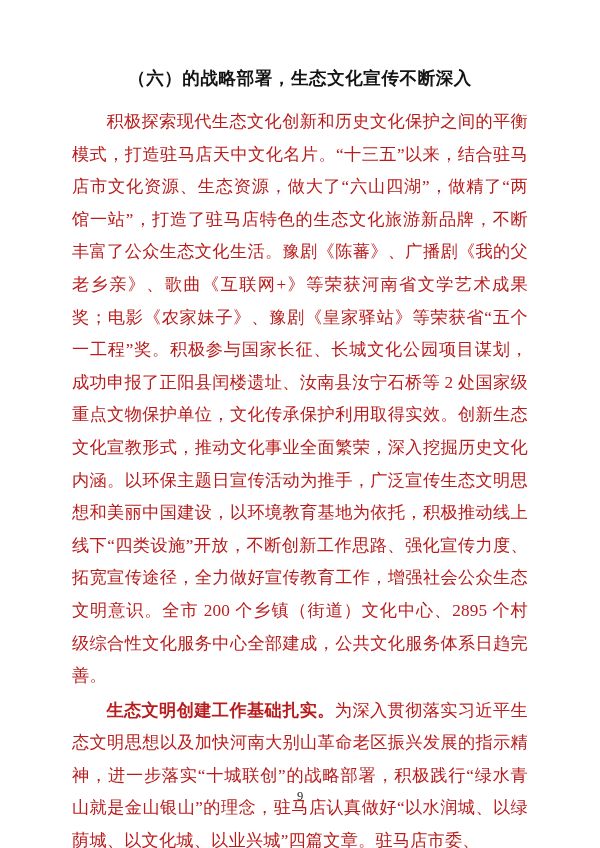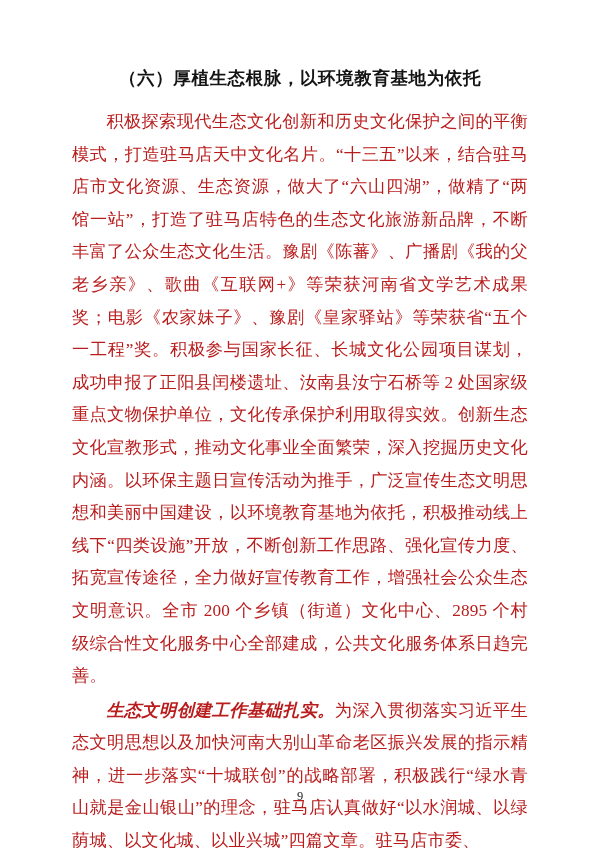--- a/index.html
+++ b/index.html
@@ -42,36 +42,35 @@
     text-justify: inter-ideograph;
     text-indent: 2em;
     margin: 0;
     letter-spacing: 0.2px;
   }
   .para + .para {
     margin-top: 2px;
   }
   .para .lead {
     font-weight: bold;
-    font-style: italic;
   }
   .pagenum {
     position: absolute;
     left: 0;
     right: 0;
     top: 789px;
     text-align: center;
     font-family: "Liberation Serif", "DejaVu Serif", serif;
     font-size: 12.5px;
     color: #1a1a1a;
   }
 </style>
 </head>
 <body>
 
 <div class="page">
   <div class="content">
-    <h2 class="heading">（六）厚植生态根脉，以环境教育基地为依托</h2>
+    <h2 class="heading">（六）的战略部署，生态文化宣传不断深入</h2>
     <p class="para"><span>积极探索现代生态文化创新和历史文化保护之间的平衡模式，打造驻马店天中文化名片。“十三五”以来，结合驻马店市文化资源、生态资源，做大了“六山四湖”，做精了“两馆一站”，打造了驻马店特色的生态文化旅游新品牌，不断丰富了公众生态文化生活。豫剧《陈蕃》、广播剧《我的父老乡亲》、歌曲《互联网+》等荣获河南省文学艺术成果奖；电影《农家妹子》、豫剧《皇家驿站》等荣获省“五个一工程”奖。积极参与国家长征、长城文化公园项目谋划，成功申报了正阳县闰楼遗址、汝南县汝宁石桥等 2 处国家级重点文物保护单位，文化传承保护利用取得实效。创新生态文化宣教形式，推动文化事业全面繁荣，深入挖掘历史文化内涵。以环保主题日宣传活动为推手，广泛宣传生态文明思想和美丽中国建设，以环境教育基地为依托，积极推动线上线下“四类设施”开放，不断创新工作思路、强化宣传力度、拓宽宣传途径，全力做好宣传教育工作，增强社会公众生态文明意识。全市 200 个乡镇（街道）文化中心、2895 个村级综合性文化服务中心全部建成，公共文化服务体系日趋完善。</span></p>
     <p class="para"><span class="lead">生态文明创建工作基础扎实。</span><span>为深入贯彻落实习近平生态文明思想以及加快河南大别山革命老区振兴发展的指示精神，进一步落实“十城联创”的战略部署，积极践行“绿水青山就是金山银山”的理念，驻马店认真做好“以水润城、以绿荫城、以文化城、以业兴城”四篇文章。驻马店市委、</span></p>
   </div>
   <div class="pagenum">9</div>
 </div>
 
 </body></html>

